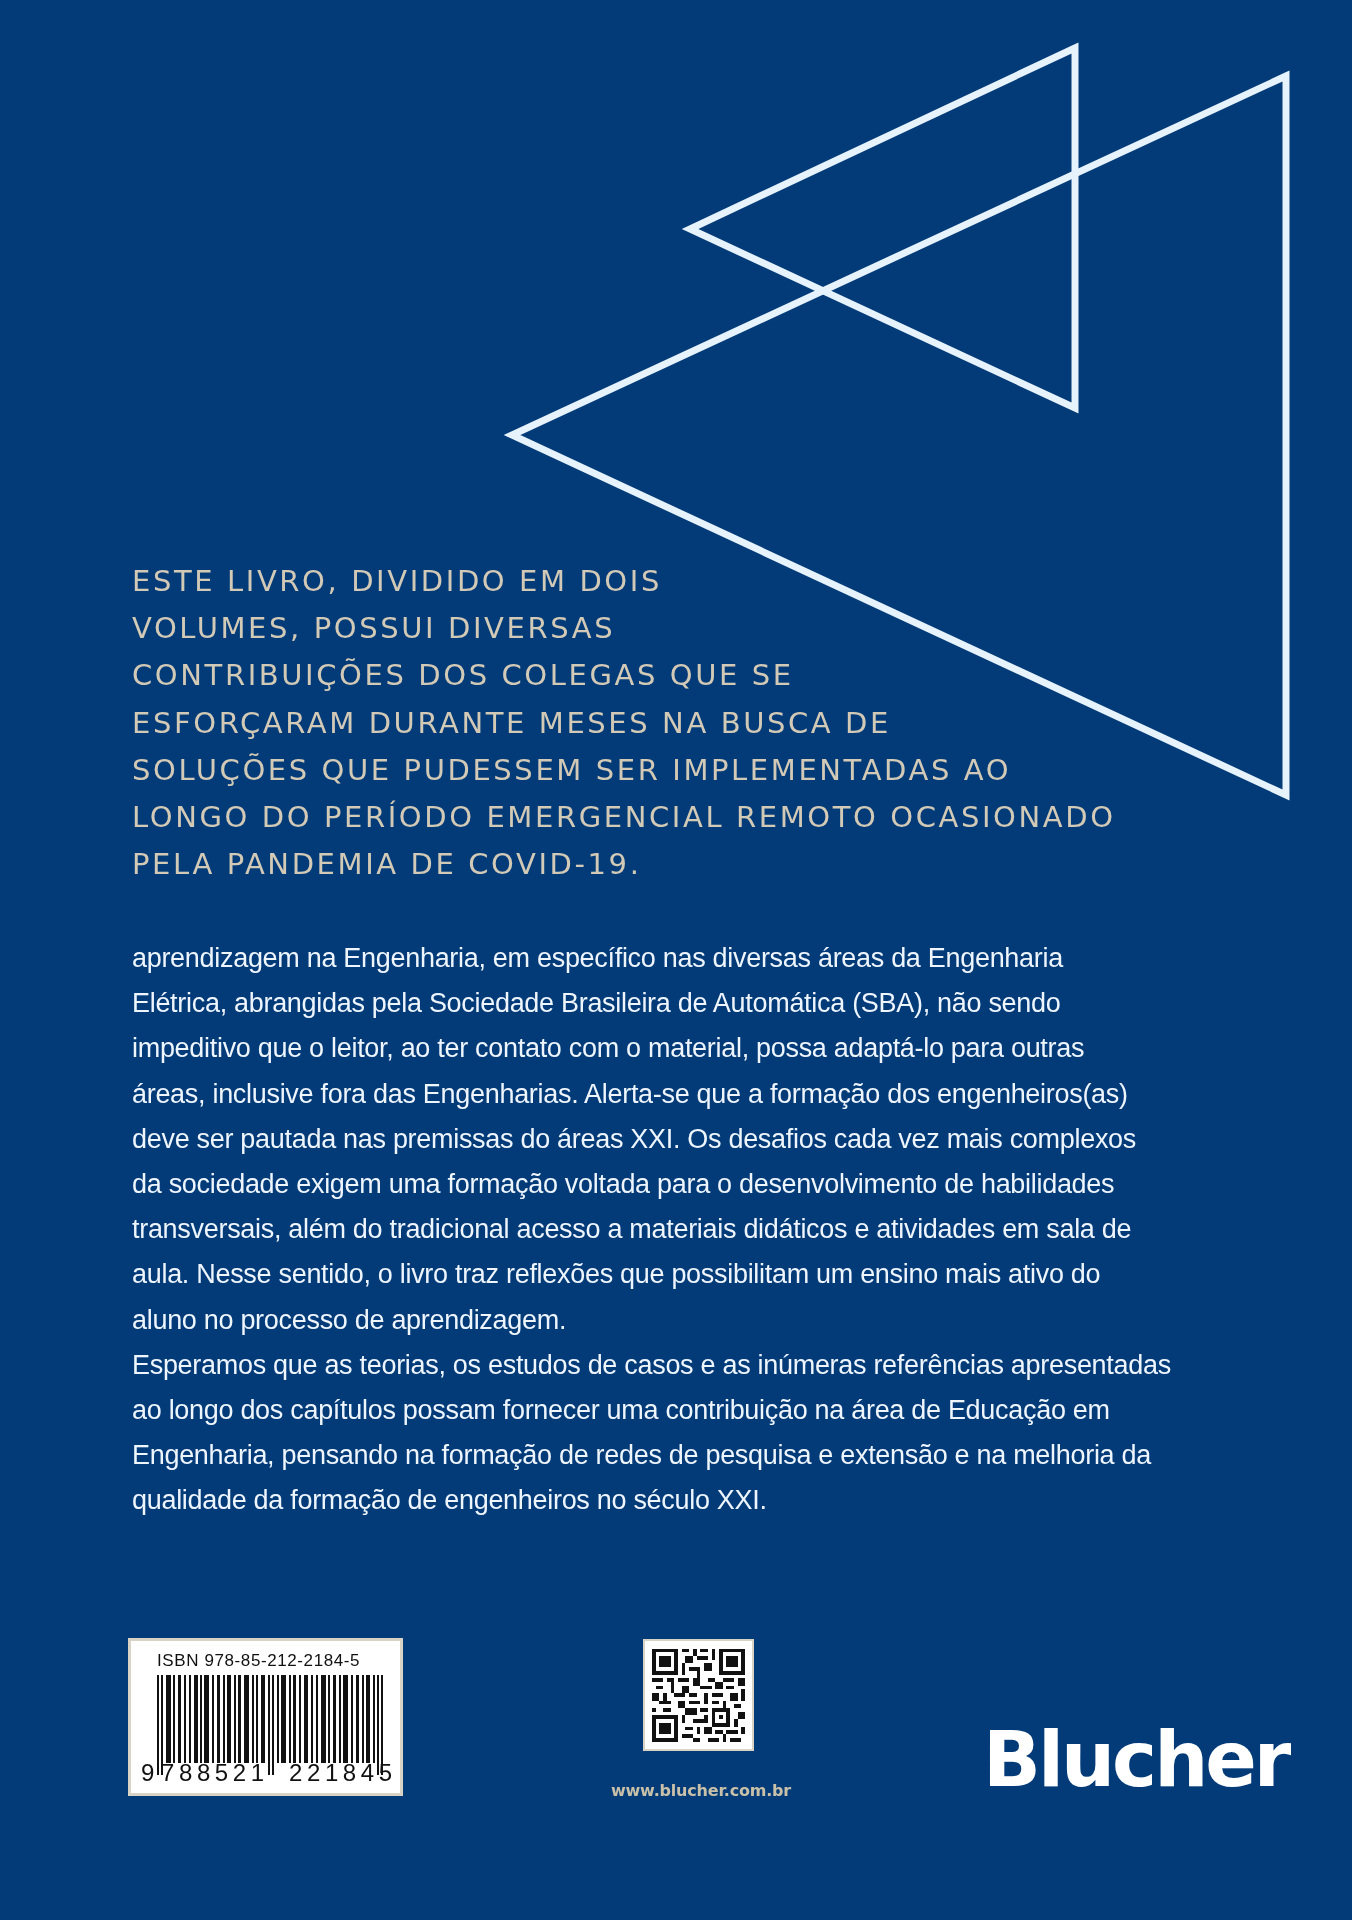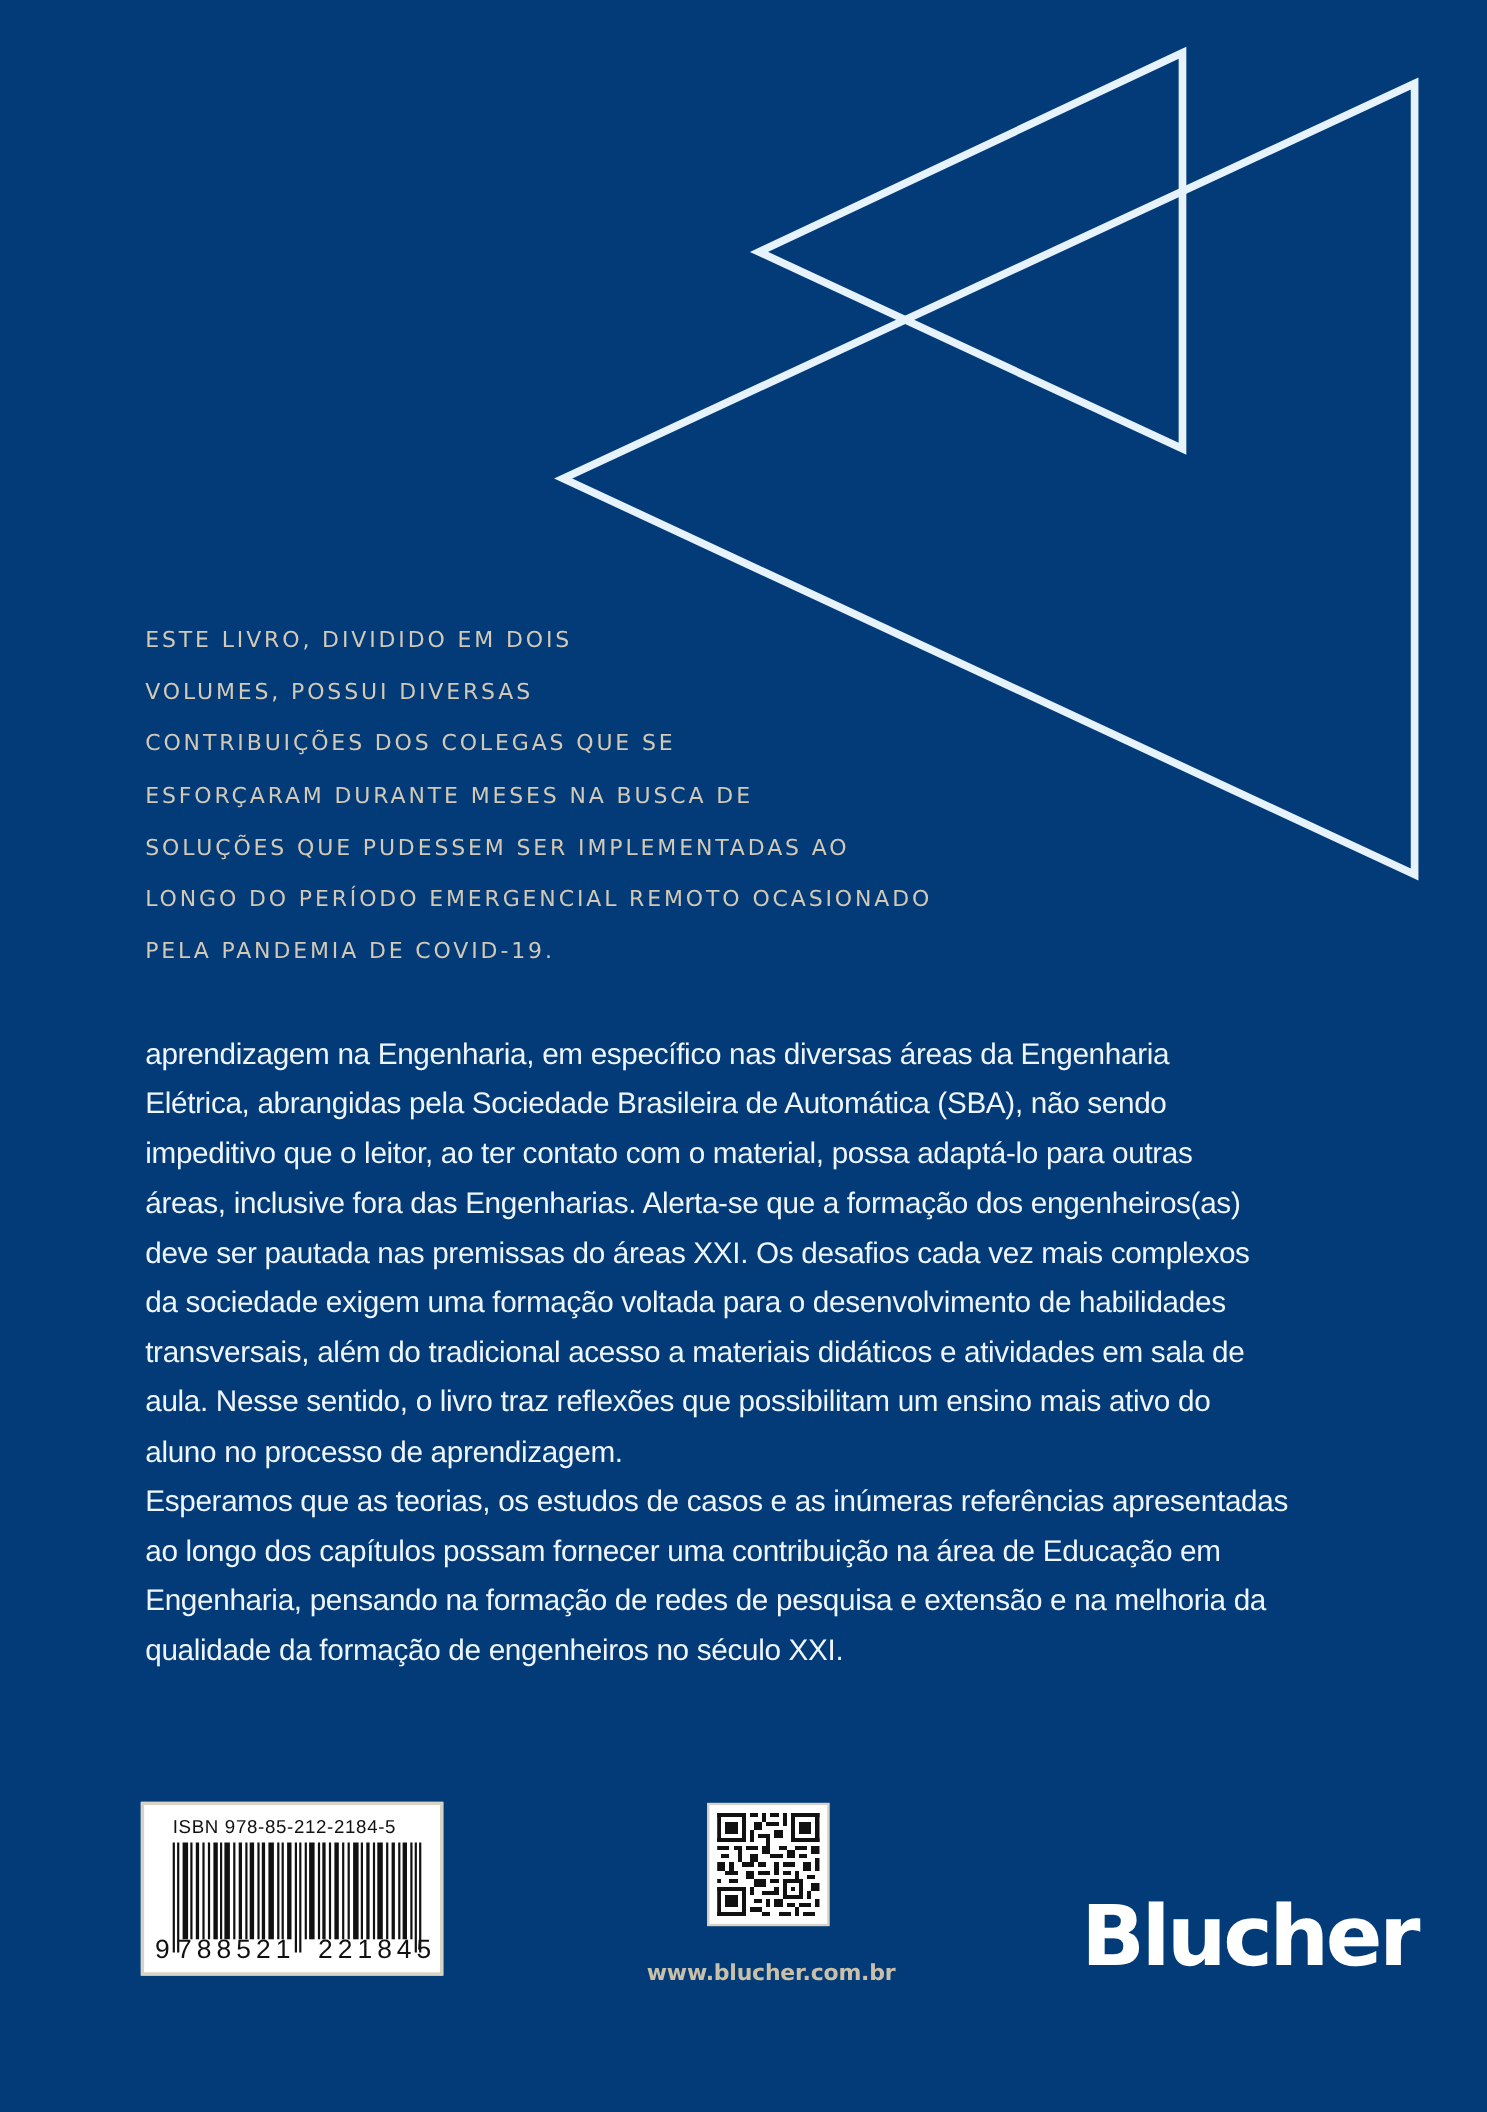--- a/index.html
+++ b/index.html
@@ -29,21 +29,21 @@
     }
     .headline {
       position: absolute;
       left: 132px;
       top: 558px;
       width: 1100px;
       margin: 0;
       color: #d2c9b6;
       font-family: "DejaVu Sans", sans-serif;
       font-weight: normal;
-      font-size: 20px;
+      font-size: 29px;
       letter-spacing: 2.6px;
       line-height: 47.2px;
     }
     .headline .hl-line {
       display: block;
       white-space: nowrap;
     }
     .body-text {
       position: absolute;
       left: 132px;
@@ -117,21 +117,21 @@
       height: 94px;
     }
     .site-url {
       position: absolute;
       left: 586px;
       top: 1781px;
       width: 230px;
       text-align: center;
       font-family: "DejaVu Sans", sans-serif;
       font-weight: bold;
-      font-size: 20px;
+      font-size: 16px;
       color: #c9c0a9;
       letter-spacing: -0.2px;
       white-space: nowrap;
     }
     .publisher-logo {
       position: absolute;
       left: 983px;
       top: 1722px;
       font-family: "DejaVu Sans", sans-serif;
       font-weight: bold;

